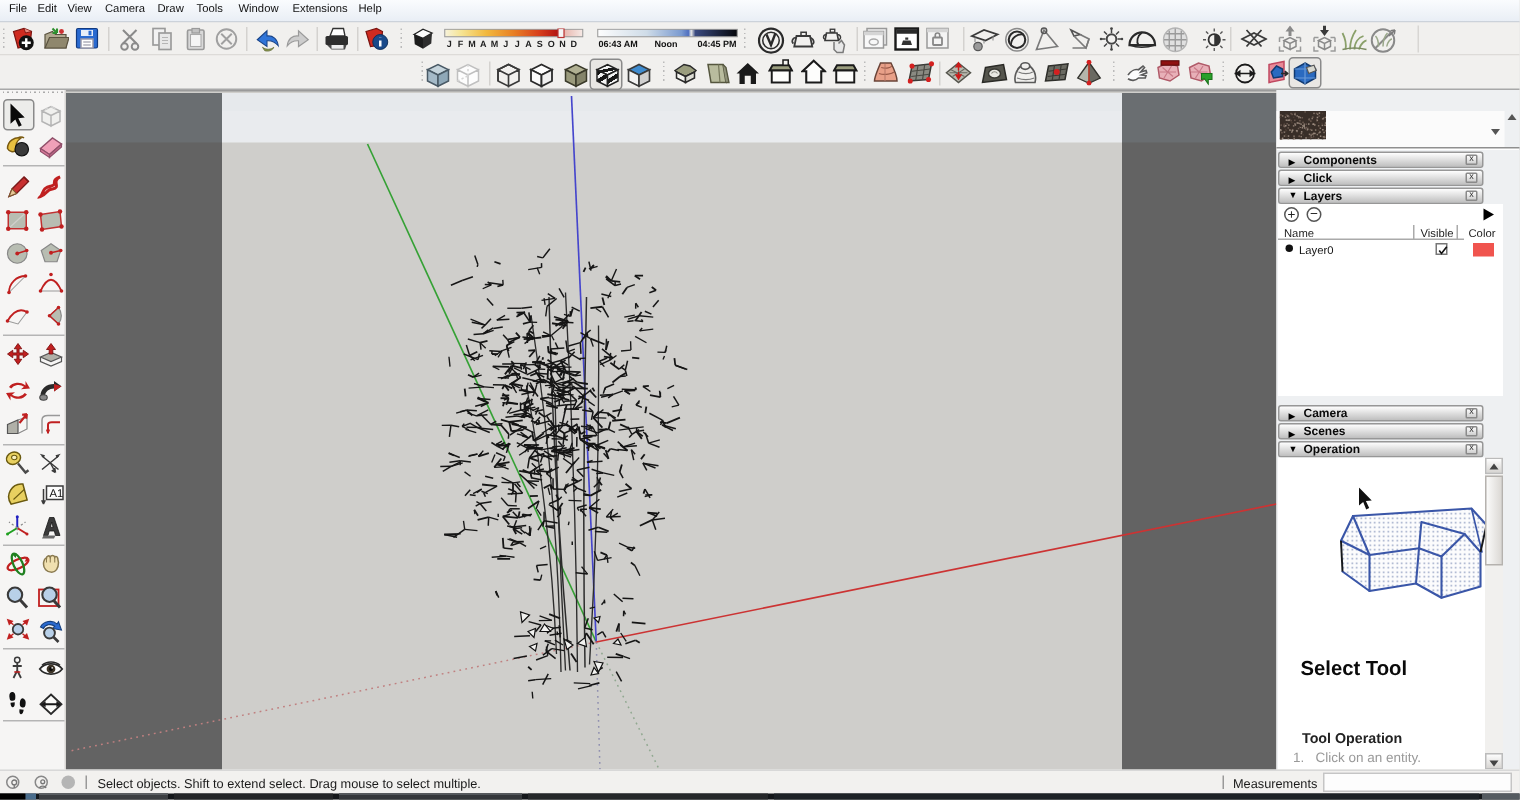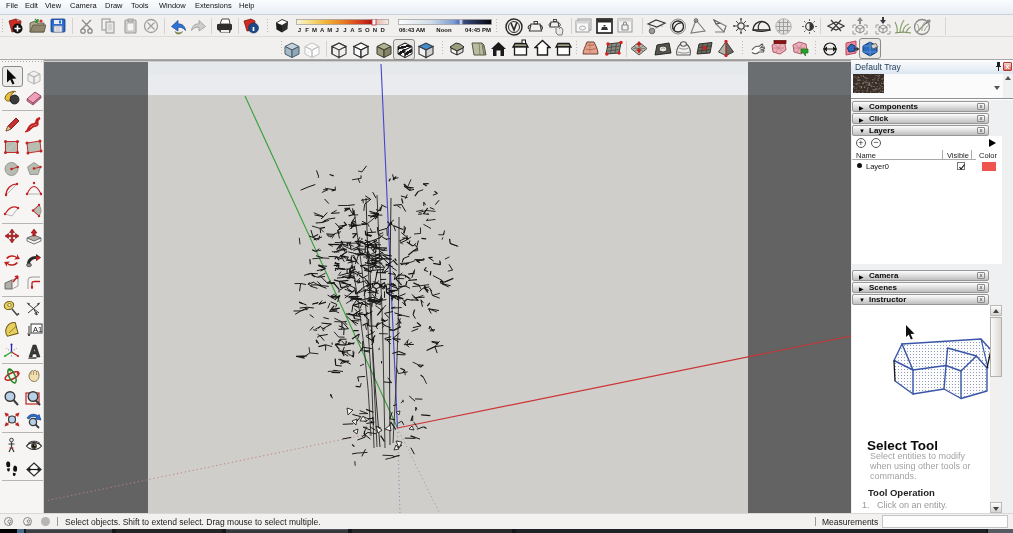--- a/index.html
+++ b/index.html
@@ -1599,27 +1599,20 @@
       <polygon points="355,353 352,350 356,349" fill="#f2f2f0" stroke="#111" stroke-width="0.8"></polygon>
       <polygon points="350,388 352,383 355,387" fill="#f2f2f0" stroke="#111" stroke-width="0.8"></polygon>
       <polygon points="308,359 313,357 312,363" fill="#f2f2f0" stroke="#111" stroke-width="0.8"></polygon>
       <polygon points="319,354 323,359 316,359" fill="#f2f2f0" stroke="#111" stroke-width="0.8"></polygon>
       <polygon points="352,379 358,380 355,386" fill="#f2f2f0" stroke="#111" stroke-width="0.8"></polygon>
  </svg>
 </div>
 
 <div id="tray">
 
- <div class="abs" style="left:0;top:0;width:162px;height:14px;background:linear-gradient(#fdfdfe,#dce6f1)">
-  <div class="abs" style="left:4px;top:2px;font-size:8.5px;color:#1d3a57">Default Tray</div>
-  <svg class="abs" style="left:144px;top:2px" width="7" height="9" viewBox="0 0 7 9">
-        <path d="M2 0h3v4h-3z M1 4h5v1h-5z M3 5h1v4h-1z" fill="#222"></path>
-      </svg>
-  <div class="abs" style="left:152px;top:2px;width:9px;height:9px;background:linear-gradient(#f6d8d4,#dd6a5e);border:1px solid #b03a30;border-radius:1px;color:#fff;font-size:7px;line-height:7px;text-align:center;font-weight:700">x</div>
- </div>
 
  <div class="abs" style="left:0;top:14px;width:152px;height:24px;background:#fbfbfb"></div>
  <svg class="abs" style="left:2px;top:14px" width="31" height="19" viewBox="0 0 31 19">
       <rect width="31" height="19" fill="#382e28"></rect>
       <rect x="13.3" y="18.8" width="1" height="1" fill="#9c8c80"></rect>
       <rect x="10.9" y="12.6" width="1" height="1" fill="#8a7a6e"></rect>
       <rect x="7.3" y="5.9" width="1" height="1" fill="#6b5a50"></rect>
       <rect x="28.2" y="1.2" width="1" height="1" fill="#4a3c34"></rect>
       <rect x="3.5" y="3.2" width="1" height="1" fill="#3a2e28"></rect>
       <rect x="10.1" y="8.8" width="1" height="1" fill="#9c8c80"></rect>
@@ -1874,21 +1867,21 @@
       <span class="lbl">Camera</span>
       <span class="xb">x</span>
     </div>
  <div class="hdr" style="top:222px">
       <span class="arr">▶</span>
       <span class="lbl">Scenes</span>
       <span class="xb">x</span>
     </div>
  <div class="hdr" style="top:234px">
       <span class="arr">▼</span>
-      <span class="lbl">Instructor</span>
+      <span class="lbl">Operation</span>
       <span class="xb">x</span>
     </div>
 
  <div class="abs" style="left:1px;top:245px;width:150px;height:208px;background:#fff;overflow:hidden">
 
    <svg class="abs" style="left:53px;top:20px" width="12" height="16" viewBox="0 0 12 16">
         <path d="M1 0 L1 12 L3.8 9.6 L5.8 14.6 L7.8 13.7 L5.6 9 L9.5 8.7 Z" fill="#111"></path>
       </svg>
 
    <svg class="abs" style="left:33px;top:33px" width="112" height="66" viewBox="0 0 112 66">
@@ -1909,21 +1902,20 @@
       <path d="M76 33 L76 60.5"></path>
       <path d="M28 56 L59 51"></path>
       <path d="M96 1 L103 30" stroke-width="1.1"></path>
      </g>
      <g stroke="#16181c" stroke-width="1.3" fill="none">
       <path d="M9 22.5 L10 43"></path>
       <path d="M106 12 L102 30"></path>
      </g>
    </svg>
    <div class="abs" style="left:15px;top:133px;font-size:13.5px;font-weight:700;color:#0a0a0a">Select Tool</div>
-   <div class="abs" style="left:18px;top:146px;font-size:9px;line-height:10px;color:#a3a3a3">Select entities to modify<br>when using other tools or<br>commands.</div>
    <div class="abs" style="left:16px;top:182px;font-size:9.5px;font-weight:700;color:#222">Tool Operation</div>
    <div class="abs" style="left:10px;top:195px;font-size:9px;color:#999">1. &nbsp;&nbsp;Click on an entity.</div>
 
    <div class="abs" style="left:138px;top:0;width:12px;height:208px;background:#f1f0ee">
      <div class="abs" style="left:0;top:0;width:12px;height:11px;background:linear-gradient(#fdfdfd,#d7d5d2);border:1px solid #bbb;text-align:center">
           <div style="margin:3px auto 0;width:0;height:0;border-left:3px solid transparent;border-right:3px solid transparent;border-bottom:4px solid #444"></div>
         </div>
      <div class="abs" style="left:0;top:12px;width:12px;height:60px;background:linear-gradient(90deg,#fbfbfa,#dbd8d4);border:1px solid #b5b2ae"></div>
      <div class="abs" style="left:0;top:197px;width:12px;height:11px;background:linear-gradient(#fdfdfd,#d7d5d2);border:1px solid #bbb">
           <div style="margin:4px auto 0;width:0;height:0;border-left:3px solid transparent;border-right:3px solid transparent;border-top:4px solid #444"></div>

